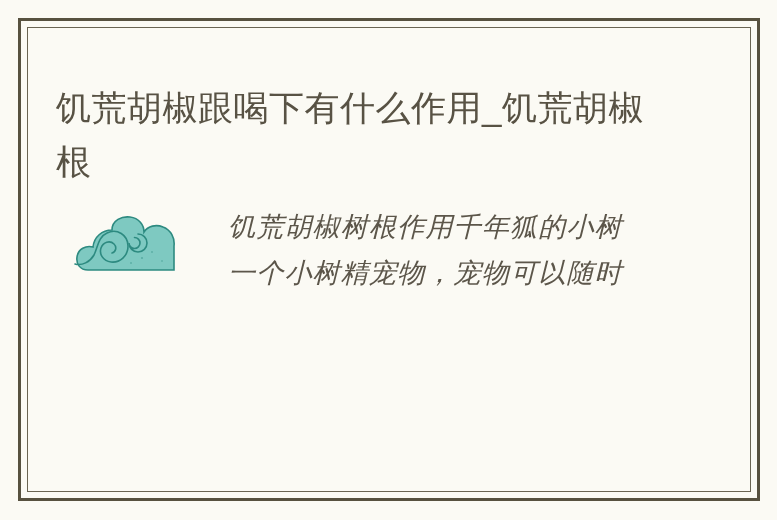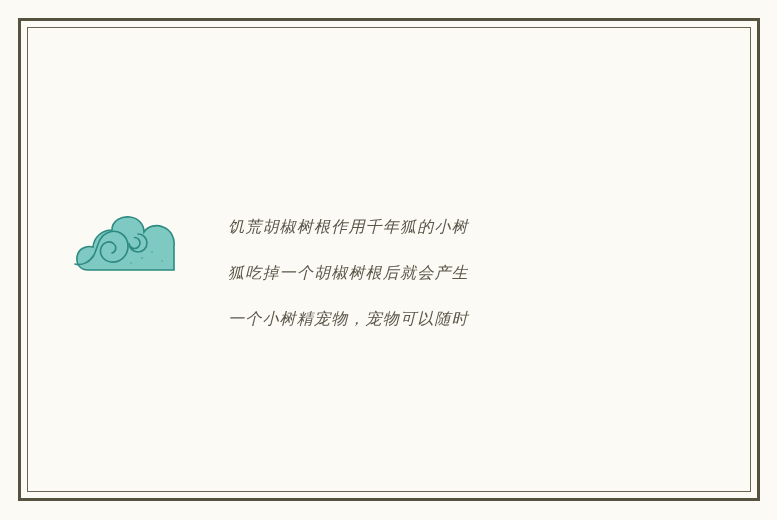--- a/index.html
+++ b/index.html
@@ -86,41 +86,42 @@
   }
 
   
   .article-body {
     position: absolute;
     left: 228px;
     top: 204px;
     width: 418px;
   }
   .body-line {
-    font-size: 16px;
+    font-size: 27px;
     line-height: 46px;
     height: 46px;
     color: #5c564a;
     font-family: "DejaVu Serif", "Liberation Serif", serif;
     letter-spacing: 1.2px;
     white-space: nowrap;
     font-style: italic;
     font-weight: 400;
   }
 </style>
 </head>
 <body>
 
 <div class="page">
 
   <div class="frame-outer"></div>
   <div class="frame-inner"></div>
 
   <div class="content">
 
+    <h1 class="article-title">饥荒胡椒跟喝下有什么作用_饥荒胡椒根</h1>
 
     <div class="illustration">
       <svg viewBox="0 0 112 62" xmlns="http://www.w3.org/2000/svg">
 
         <path d="M38 16
                  C38 6, 48 2, 56 3
                  C65 4, 70 11, 70 18
                  C74 12, 82 10, 89 13
                  C97 16, 101 24, 100 32
                  L100 56
@@ -152,18 +153,17 @@
 
         <circle cx="68" cy="44" r="1.1" fill="#2d8a80" opacity="0.45"></circle>
         <circle cx="78" cy="38" r="1" fill="#2d8a80" opacity="0.4"></circle>
         <circle cx="57" cy="49" r="1" fill="#2d8a80" opacity="0.4"></circle>
         <circle cx="88" cy="47" r="1" fill="#2d8a80" opacity="0.35"></circle>
       </svg>
     </div>
 
     <div class="article-body">
       <div class="body-line">饥荒胡椒树根作用千年狐的小树</div>
-      <div class="body-line">狐吃掉一个胡椒树根后就会产生</div>
       <div class="body-line">一个小树精宠物，宠物可以随时</div>
     </div>
 
   </div>
 </div>
 
 </body></html>

